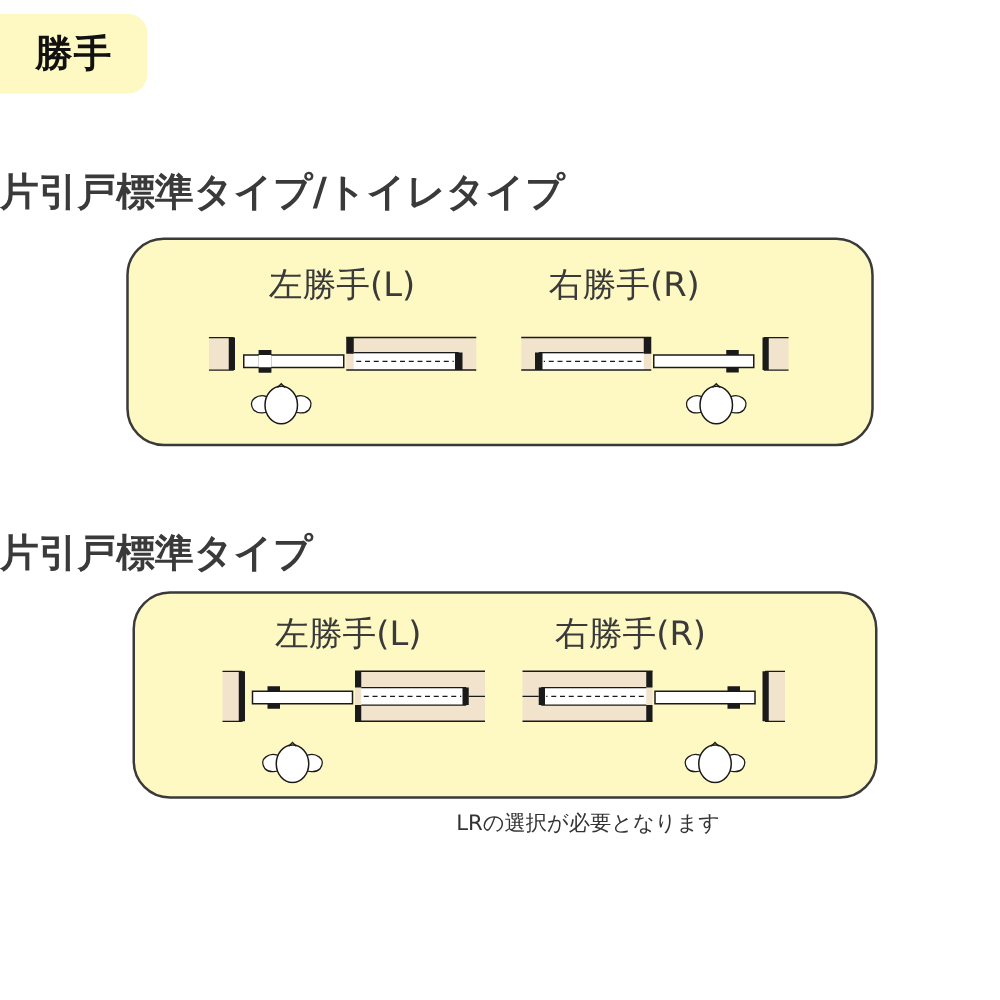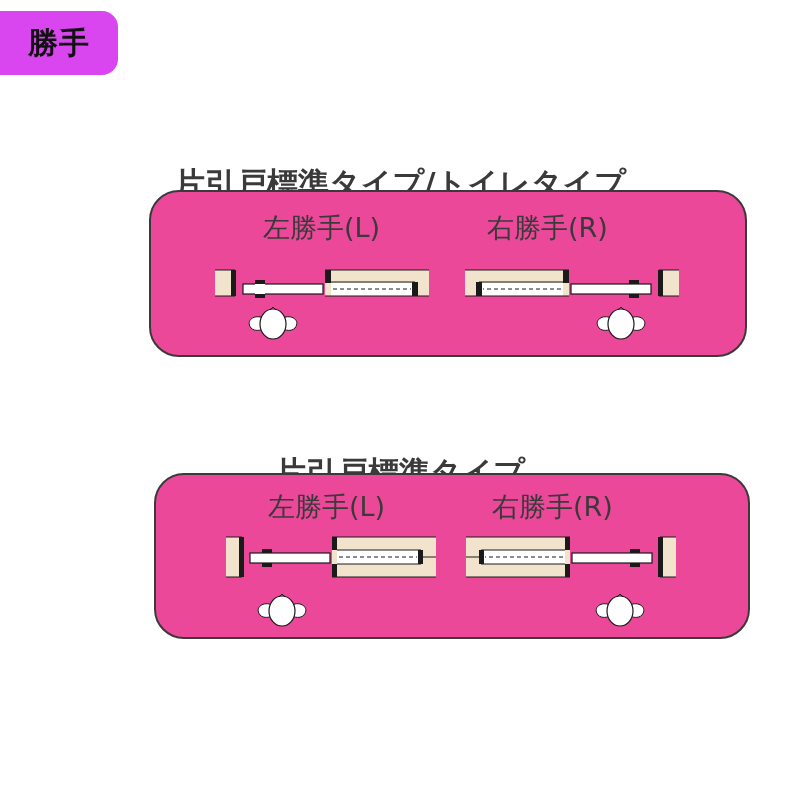--- a/index.html
+++ b/index.html
@@ -1,24 +1,24 @@
 <!DOCTYPE html>
 <html><head>
 <meta charset="utf-8">
 <style>
   html, body { margin: 0; padding: 0; background: #ffffff; }
   body { width: 800px; height: 800px; position: relative; overflow: hidden;
          font-family: "DejaVu Sans", "Liberation Sans", sans-serif; color: #333; }
   .badge { position: absolute; left: 0; top: 11px; width: 118px; height: 64px;
-           background: #d946ef; border-radius: 0 16px 16px 0;
+           background: #fef9c3; border-radius: 0 16px 16px 0;
            display: flex; align-items: center; justify-content: center; }
   .badge span { font-size: 30px; font-weight: bold; color: #111; letter-spacing: 1px; }
-  .section-title { position: absolute; left: 0; width: 800px; text-align: center;
-                   font-size: 31px; font-weight: bold; color: #3a3a3a; margin-top: 30px; }
-  .box { position: absolute; border: 2px solid #3a3a3a; border-radius: 30px; background: #ec4899; margin-left: 48px; }
+  .section-title { position: absolute; left: 0; width: 800px; 
+                   font-size: 31px; font-weight: bold; color: #3a3a3a; }
+  .box { position: absolute; border: 2px solid #3a3a3a; border-radius: 30px; background: #fef9c3; }
   .hand-label { position: absolute; font-size: 27px; color: #3a3a3a; white-space: nowrap; }
   .diagram { position: absolute; }
   .note { position: absolute; font-size: 17px; color: #333; line-height: 28px; }
 </style>
 </head>
 <body>
 
 <div class="badge">
   <span>勝手</span>
 </div>
@@ -142,13 +142,14 @@
         <path d="M-10,-2 C-18,-6 -28,0 -22,8 C-18,12 -12,10 -10,9 Z" fill="#fff" stroke="#1a1a1a" stroke-width="1"></path>
         <path d="M10,-2 C18,-6 28,0 22,8 C18,12 12,10 10,9 Z" fill="#fff" stroke="#1a1a1a" stroke-width="1"></path>
         <ellipse cx="0" cy="4" rx="13" ry="15" fill="#fff" stroke="#1a1a1a" stroke-width="1.2"></ellipse>
         <path d="M-3,-10 L0,-13 L3,-10" fill="none" stroke="#1a1a1a" stroke-width="1"></path>
       </g>
     </g>
   </svg>
 </div>
 
 <div class="note" style="left:343px; top:645px;">
+  <div style="padding-left:22px;">LRの選択が必要となります</div>
 </div>
 
 </body></html>

